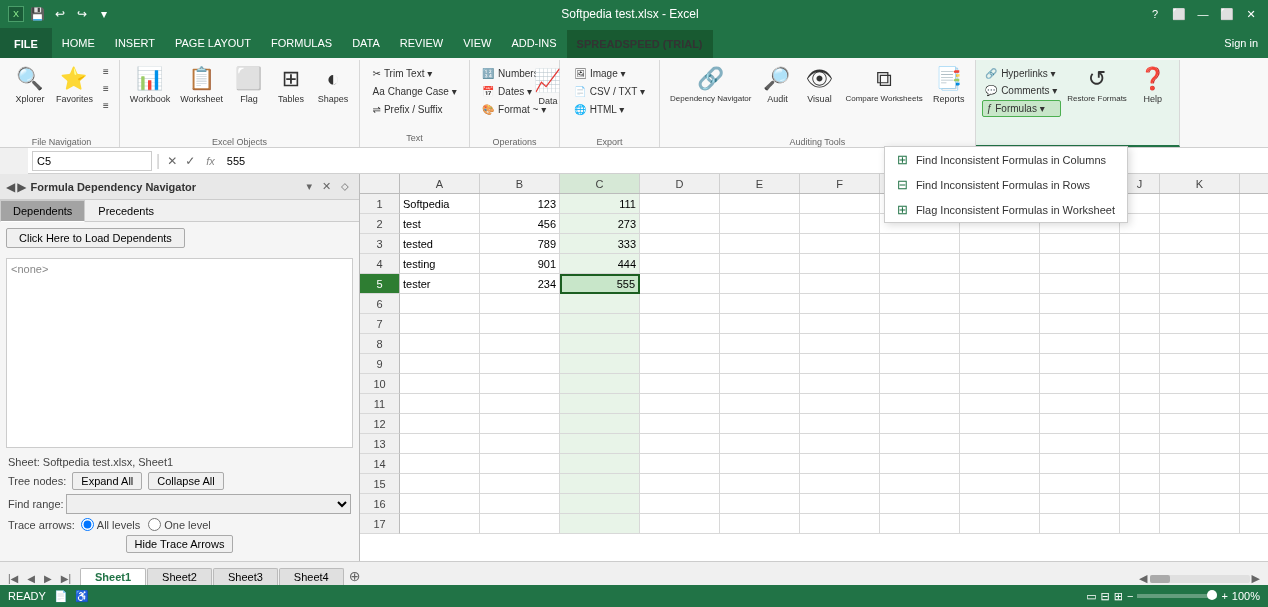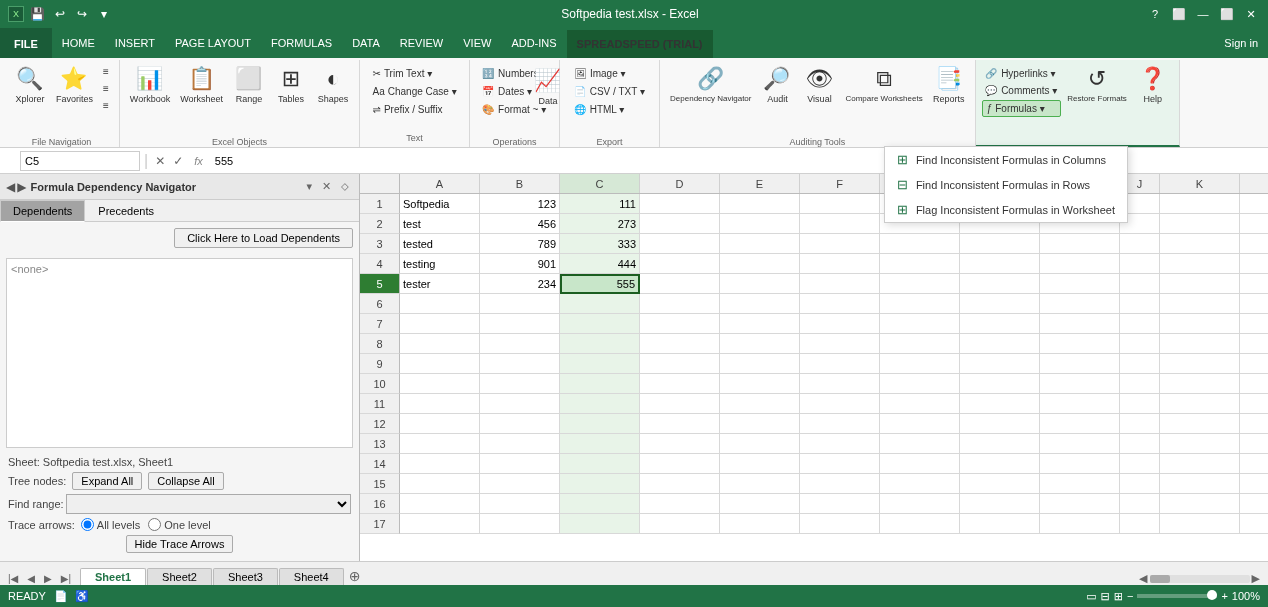--- a/index.html
+++ b/index.html
@@ -111,22 +111,23 @@
     }
     .ribbon-col { display: flex; flex-direction: column; gap: 1px; }
 
     
     .formula-bar {
       background: white;
       border-bottom: 1px solid #d0d0d0;
       display: flex;
       align-items: center;
       height: 26px;
-      padding: 0 20px;
+      padding: 0 4px;
       gap: 4px;
+      margin-left: 28px;
     }
     .name-box {
       width: 120px;
       border: 1px solid #ccc;
       padding: 2px 4px;
       font-size: 11px;
       height: 20px;
     }
     .formula-divider { color: #ccc; font-size: 16px; }
     .formula-btns { display: flex; gap: 2px; }
@@ -180,21 +181,21 @@
     .tab-btn.active {
       background: #a3a3a3;
       border-color: #ccc;
       border-bottom: 1px solid white;
       margin-bottom: -1px;
     }
 
     .load-btn-row {
       padding: 6px;
       display: flex;
-      justify-content: flex-end;
+      justify-content: flex-start;
     }
     .load-btn {
       padding: 3px 12px;
       font-size: 11px;
       cursor: pointer;
       background: #f0f0f0;
       border: 1px solid #aaa;
       border-radius: 2px;
     }
 
@@ -480,21 +481,21 @@
       <div class="ribbon-btn">
         <div class="icon">📊</div>
         <div class="label">Workbook</div>
       </div>
       <div class="ribbon-btn">
         <div class="icon">📋</div>
         <div class="label">Worksheet</div>
       </div>
       <div class="ribbon-btn">
         <div class="icon">⬜</div>
-        <div class="label">Range</div>
+        <div class="label">Flag</div>
       </div>
       <div class="ribbon-btn">
         <div class="icon">⊞</div>
         <div class="label">Tables</div>
       </div>
       <div class="ribbon-btn">
         <div class="icon">◐</div>
         <div class="label">Shapes</div>
       </div>
     </div>

